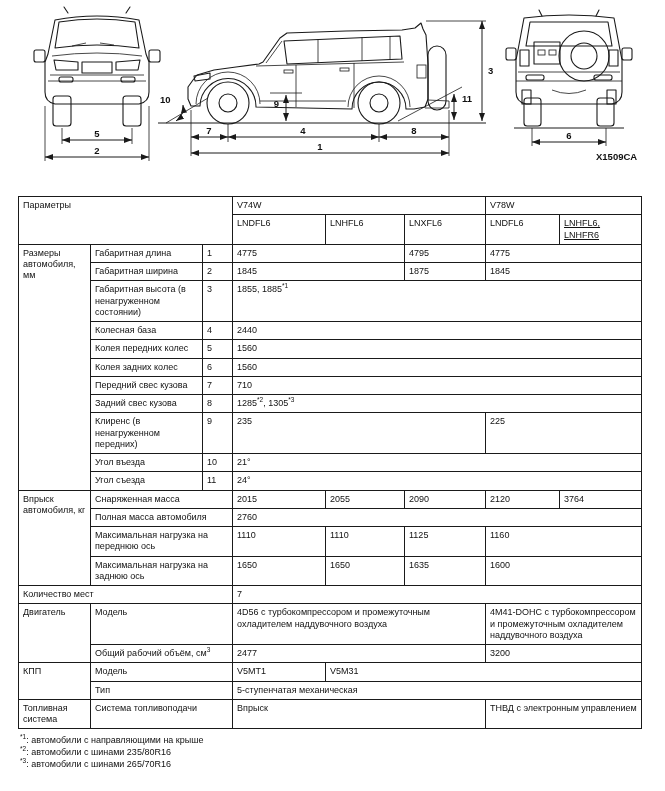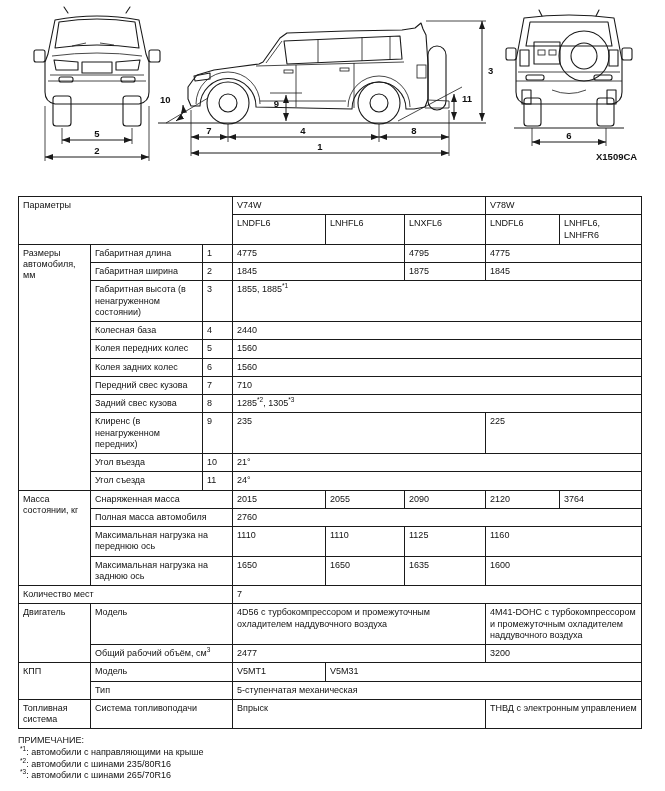--- a/index.html
+++ b/index.html
@@ -10,21 +10,21 @@
   svg{display:block;}
   svg .sketch{fill:none;stroke:#1a1a1a;stroke-width:1.1;stroke-linejoin:round;stroke-linecap:round;}
   svg .thin{fill:none;stroke:#1a1a1a;stroke-width:0.8;}
   svg .dimline{fill:none;stroke:#1a1a1a;stroke-width:1;}
   svg text{font-family:"Liberation Sans",sans-serif;font-size:9.5px;font-weight:bold;fill:#111;}
   svg text.code{font-size:9.5px;}
   .spec-table{border-collapse:collapse;table-layout:fixed;width:582px;
               margin:4px 0 0 18px;font-size:9px;}
   .spec-table td{border:1px solid #1a1a1a;padding:3px 4px;vertical-align:top;
                  line-height:1.25;overflow:hidden;}
-  .prewrap{white-space:pre-line;}
+  .prewrap{white-space:pre-line;text-decoration:underline;}
   sup{font-size:6.5px;vertical-align:super;line-height:0;}
   .notes{margin:6px 0 0 18px;font-size:9px;line-height:1.3;}
   .note-line{padding-left:2px;}
 </style>
 </head>
 <body>
 
 <div class="page">
 
   <div class="diagram-wrap">
@@ -230,21 +230,21 @@
       <td>10</td>
       <td colspan="5">21°</td>
     </tr>
     <tr>
       <td>Угол съезда</td>
       <td>11</td>
       <td colspan="5">24°</td>
     </tr>
 
     <tr>
-      <td rowspan="4">Масса состоянии, кг</td>
+      <td rowspan="4">Впрыск автомобиля, кг</td>
       <td colspan="2">Снаряженная масса</td>
       <td>2015</td>
       <td>2055</td>
       <td>2090</td>
       <td>2120</td>
       <td>3764</td>
     </tr>
     <tr>
       <td colspan="2">Полная масса автомобиля</td>
       <td colspan="5">2760</td>
@@ -295,19 +295,18 @@
     <tr>
       <td>Топливная система</td>
       <td colspan="2">Система топливоподачи</td>
       <td colspan="3">Впрыск</td>
       <td colspan="2">ТНВД с электронным управлением</td>
     </tr>
   </tbody>
     </table>
 
   <div class="notes">
-    <div>ПРИМЕЧАНИЕ:</div>
     <div class="note-line"><sup>*1</sup><span>: автомобили с направляющими на крыше</span></div>
     <div class="note-line"><sup>*2</sup><span>: автомобили с шинами 235/80R16</span></div>
     <div class="note-line"><sup>*3</sup><span>: автомобили с шинами 265/70R16</span></div>
   </div>
 
 </div>
 
 </body></html>

